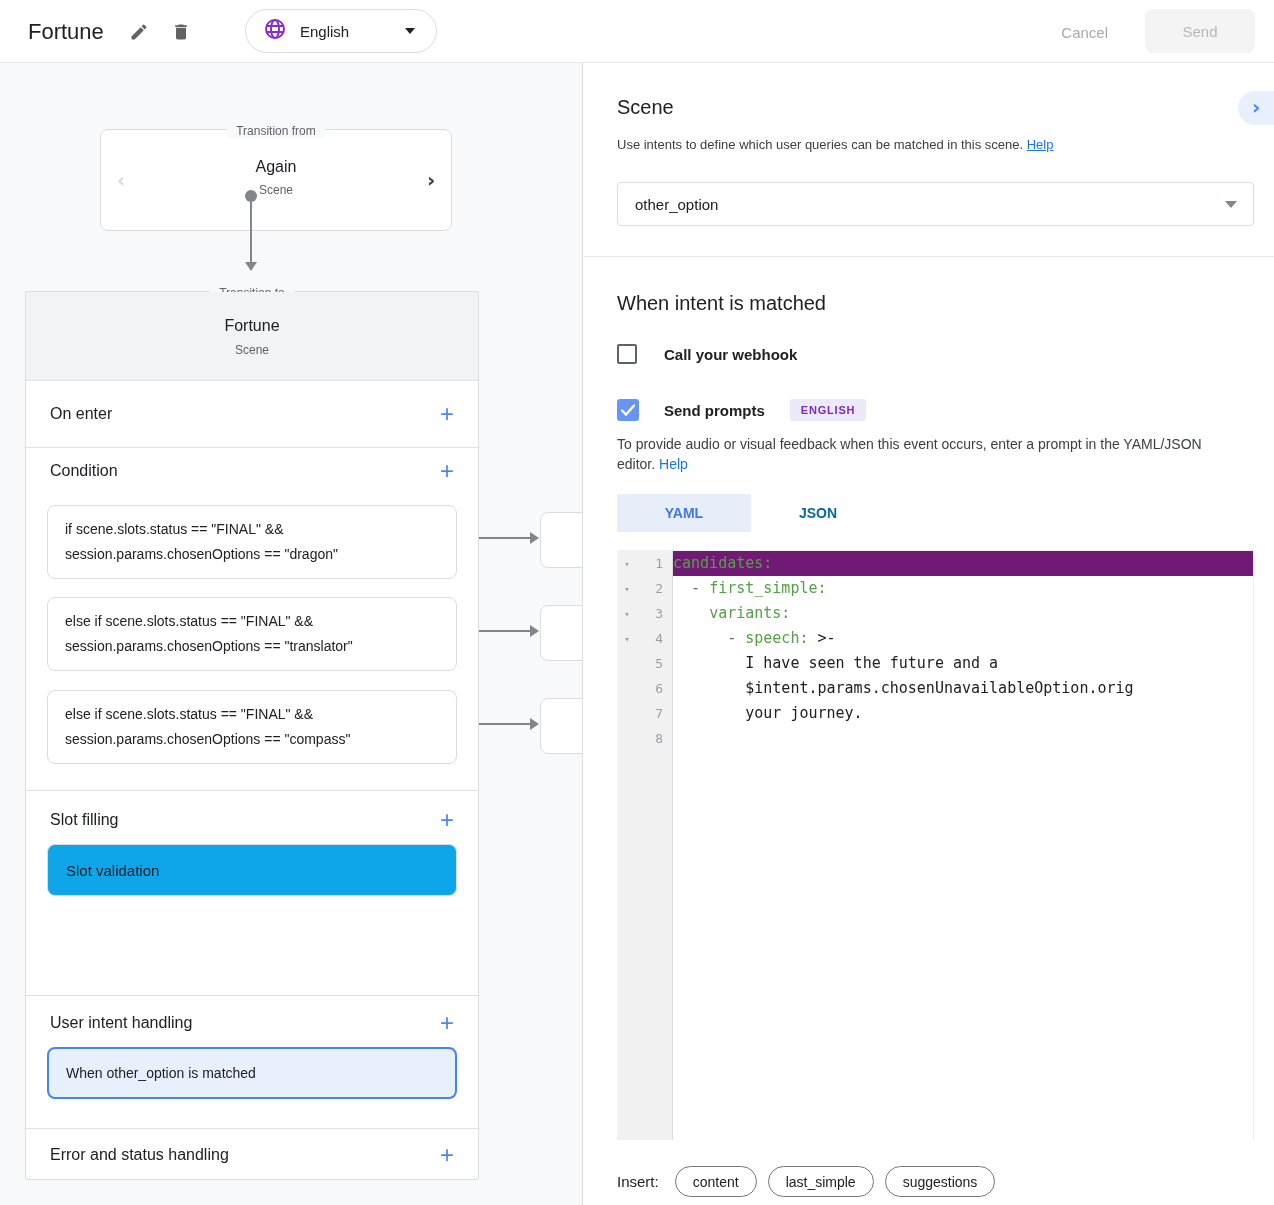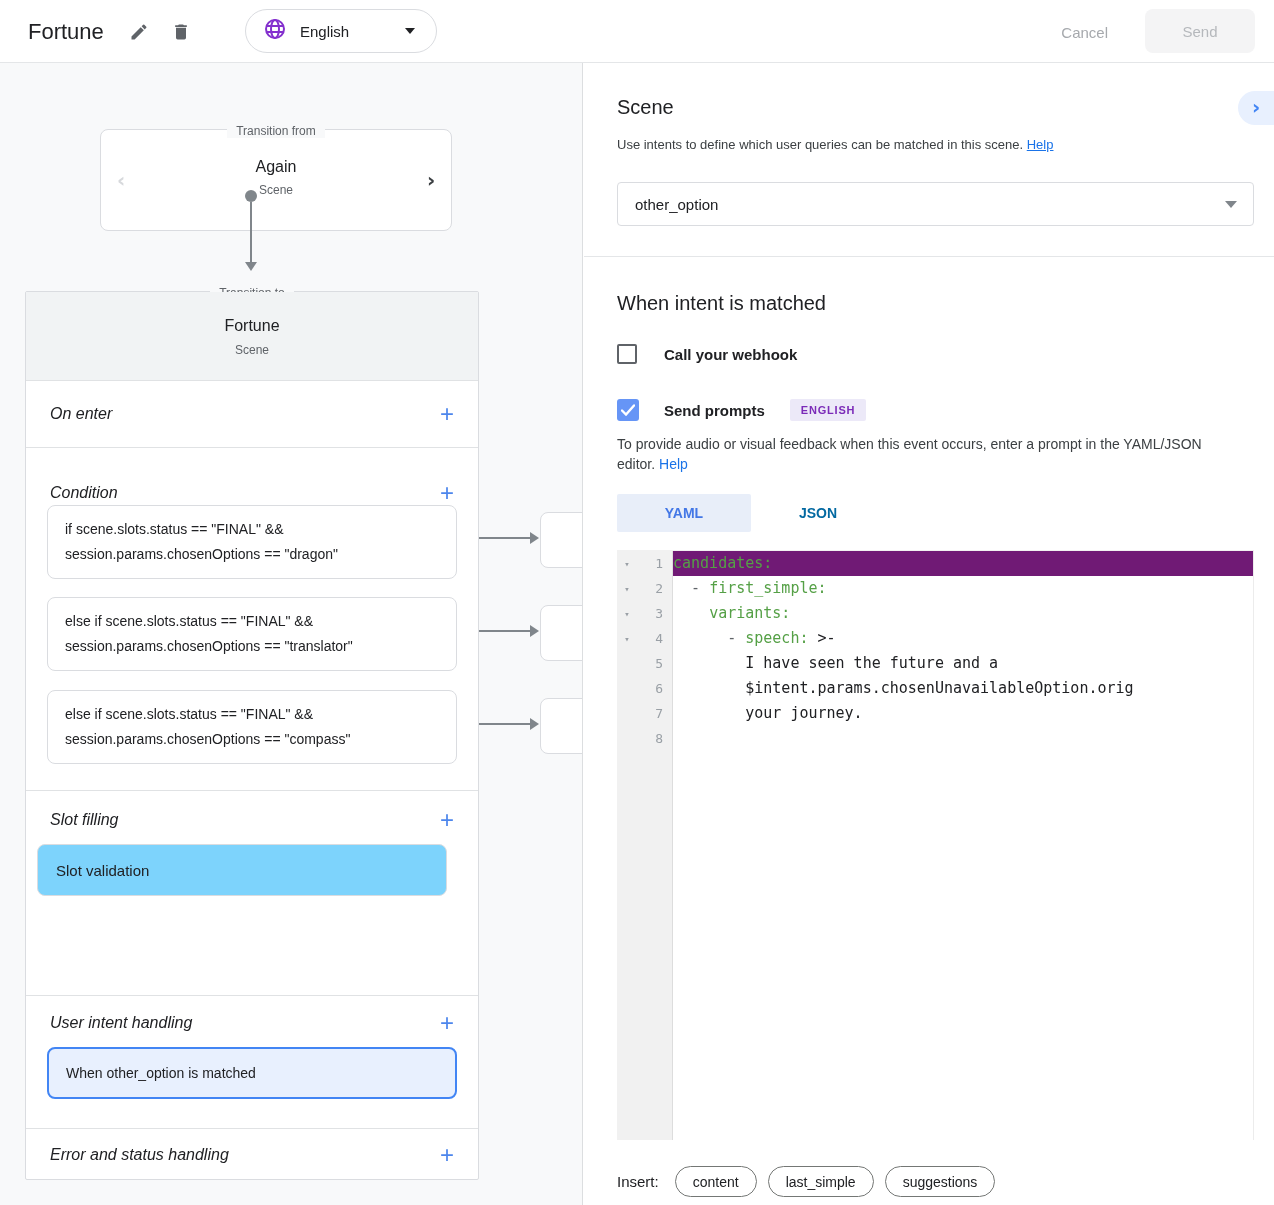--- a/index.html
+++ b/index.html
@@ -39,25 +39,25 @@
   .conn-hline { position:absolute; height:2px; background:#80868b; }
   .conn-arrow-down { position:absolute; width:0; height:0; border-left:6px solid transparent; border-right:6px solid transparent; border-top:9px solid #80868b; }
   .conn-arrow-right { position:absolute; width:0; height:0; border-top:6px solid transparent; border-bottom:6px solid transparent; border-left:9px solid #80868b; }
   .target-box { position:absolute; left:540px; width:50px; height:56px; background:#fff; border:1px solid #dadce0; border-radius:8px; }
 
   .tt-card { position:absolute; left:25px; top:228px; width:454px; height:889px; background:#fff; border:1px solid #dadce0; border-radius:2px; }
   .tt-header { position:absolute; left:0; top:0; right:0; height:89px; background:#f1f3f4; border-bottom:1px solid #e0e2e4; text-align:center; }
   .tt-name { margin-top:25px; font-size:16px; color:#202124; }
   .tt-sub { margin-top:8px; font-size:12px; color:#5f6368; }
   .sec-row { position:absolute; left:0; right:0; height:50px; display:flex; align-items:center; justify-content:space-between; padding:0 24px; }
-  .sec-label { font-size:16px; color:#202124;font-style:italic; }
+  .sec-label { font-size:16px; color:#202124; }
   .plus-icon { font-size:24px; font-weight:300; color:#4d86ec; cursor:pointer; line-height:1; }
   .sec-divider { position:absolute; left:0; right:0; height:1px; background:#e0e2e4; }
   .cond-box { position:absolute; left:21px; width:410px; height:74px; background:#fff; border:1px solid #dadce0; border-radius:8px; padding:11px 17px; font-size:14px; line-height:25px; color:#202124; }
-  .slot-box { position:absolute; left:11px; width:410px; height:52px; background:#7dd3fc; border:1px solid #dadce0; border-radius:8px; display:flex; align-items:center; padding:0 18px; font-size:15px; color:#202124; cursor:pointer; }
+  .slot-box { position:absolute; left:21px; width:410px; height:52px; background:#0ea5e9; border:1px solid #dadce0; border-radius:8px; display:flex; align-items:center; padding:0 18px; font-size:15px; color:#202124; cursor:pointer; }
   .slot-caret { width:0; height:0; border-left:6px solid transparent; border-right:6px solid transparent; border-top:7px solid #5f6368; margin-left:26px; }
   .selected-box { position:absolute; left:21px; width:410px; height:52px; background:#e8f0fe; border:2px solid #4285f4; border-radius:8px; display:flex; align-items:center; padding:0 17px; font-size:14px; color:#202124; cursor:pointer; }
 
   
   .right-panel { position:absolute; left:584px; top:63px; width:690px; height:1142px; background:#fff; z-index:20; }
   .intent-title { position:absolute; left:33px; top:33px; font-size:20px; color:#202124; }
   .collapse-btn { position:absolute; right:0; top:28px; width:36px; height:34px; background:#e8f0fe; border-radius:17px 0 0 17px; display:flex; align-items:center; justify-content:center; cursor:pointer; }
   .collapse-btn .chev { color:#4285f4; font-size:20px; font-weight:700; font-family:"DejaVu Sans", sans-serif; margin-top:-2px; }
   .intent-desc { position:absolute; left:33px; top:74px; font-size:13px; color:#3c4043; }
   a.help-link { color:#1a73e8; text-decoration:underline; cursor:pointer; }
@@ -169,21 +169,21 @@
         <div class="tt-name">Fortune</div>
         <div class="tt-sub">Scene</div>
       </div>
 
       <div class="sec-row" style="top:97px;">
         <span class="sec-label">On enter</span>
         <span class="plus-icon">+</span>
       </div>
       <div class="sec-divider" style="top:155px;"></div>
 
-      <div class="sec-row" style="top:176px;">
+      <div class="sec-row" style="top:154px;">
         <span class="sec-label">Condition</span>
         <span class="plus-icon">+</span>
       </div>
       <div class="cond-box" style="top:213px;">if scene.slots.status == "FINAL" &amp;&amp; session.params.chosenOptions == "dragon"</div>
       <div class="cond-box" style="top:305px;">else if scene.slots.status == "FINAL" &amp;&amp; session.params.chosenOptions == "translator"</div>
       <div class="cond-box" style="top:398px;">else if scene.slots.status == "FINAL" &amp;&amp; session.params.chosenOptions == "compass"</div>
       <div class="sec-divider" style="top:498px;"></div>
 
       <div class="sec-row" style="top:503px;">
         <span class="sec-label">Slot filling</span>

